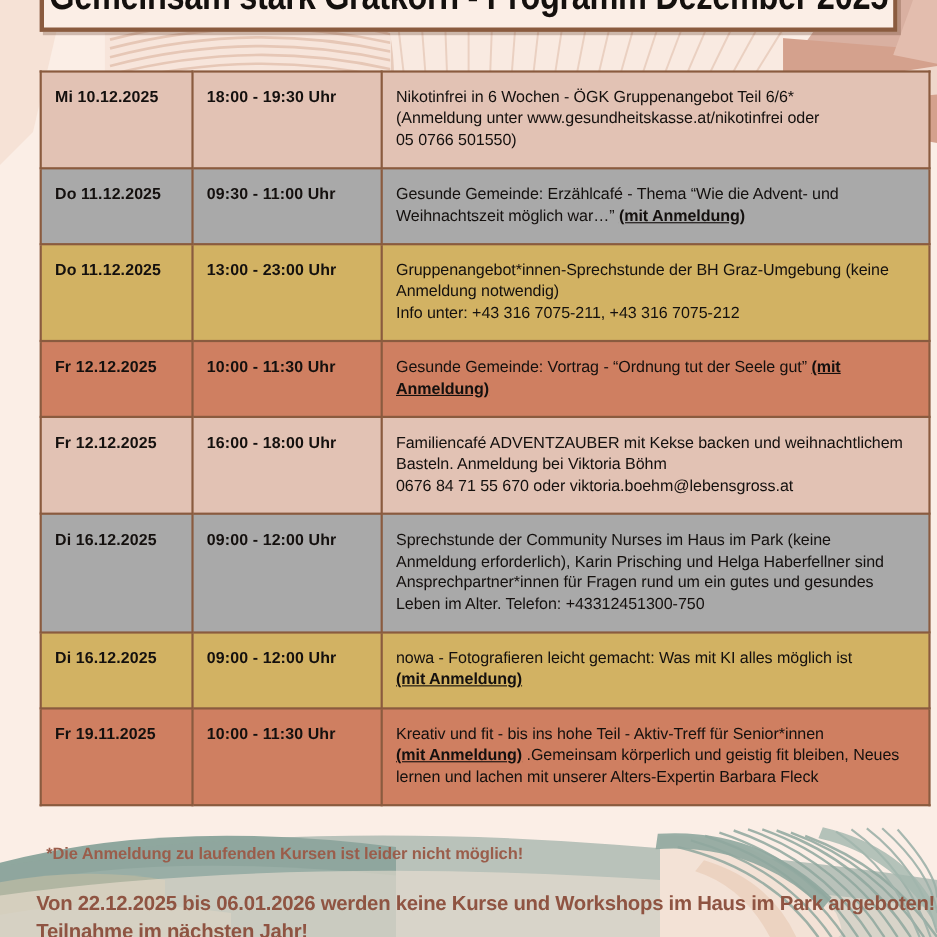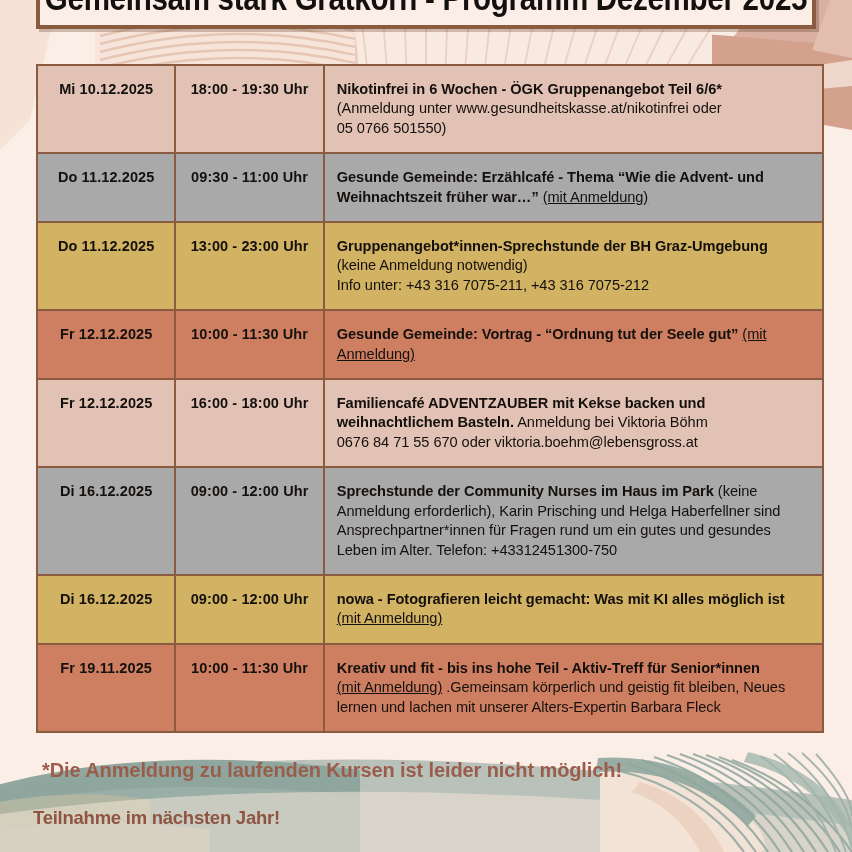--- a/index.html
+++ b/index.html
@@ -66,58 +66,58 @@
     width: 788px;
     border-collapse: collapse;
     table-layout: fixed;
   }
   .schedule td {
     border: 2px solid #8a5b3f;
     vertical-align: top;
     padding: 14px 12px 14px 12px;
     box-sizing: border-box;
   }
-  .c-date  { width: 138px; text-align: center; }
-  .c-time  { width: 148px; text-align: center; }
+  .c-date  { width: 138px; }
+  .c-time  { width: 172px; }
   .c-desc  { width: 498px; text-align: left; padding-left: 14px; padding-right: 16px; }
 
   .cell-date, .cell-time {
     font-size: 14.5px;
     font-weight: 700;
     color: #14100e;
     letter-spacing: 0.1px;
     white-space: nowrap;
     line-height: 1.25;
   }
   .cell-desc {
     font-size: 14.6px;
     color: #14100e;
     line-height: 1.33;
     letter-spacing: -0.05px;
   }
-  .cell-desc b { font-weight: 700; }
-  .cell-desc .u { text-decoration: underline; font-weight: 400; }
+  .cell-desc b { font-weight: 400; }
+  .cell-desc .u { text-decoration: underline; font-weight: 700; }
 
   
   .r-rose  td { background: #e2c2b4; }
   .r-gray  td { background: #a9a9a9; }
   .r-gold  td { background: #d2b263; }
   .r-terra td { background: #cf7f61; }
 
   
   .footer {
     position: absolute;
     left: 0;
     top: 756px;
     width: 852px;
     z-index: 3;
   }
   .footer-note {
-    margin: 0 0 0 42px;
-    font-size: 20px;
+    margin: 10px 0 0 42px;
+    font-size: 15px;
     font-weight: 700;
     color: #9a5d4b;
     letter-spacing: -0.1px;
     line-height: 1.4;
   }
   .footer-main {
     margin: 22px 0 0 33px;
     font-size: 18.5px;
     font-weight: 700;
     color: #8f5442;
@@ -258,21 +258,21 @@
           </td>
         </tr>
         <tr class="r-gray">
           <td class="c-date">
             <div class="cell-date">Do  11.12.2025</div>
           </td>
           <td class="c-time">
             <div class="cell-time">09:30 - 11:00 Uhr</div>
           </td>
           <td class="c-desc">
-            <div class="cell-desc"><b>Gesunde Gemeinde: Erzählcafé - Thema “Wie die Advent- und Weihnachtszeit früher war…”</b> <span class="u">(mit Anmeldung)</span></div>
+            <div class="cell-desc"><b>Gesunde Gemeinde: Erzählcafé - Thema “Wie die Advent- und Weihnachtszeit möglich war…”</b> <span class="u">(mit Anmeldung)</span></div>
           </td>
         </tr>
         <tr class="r-gold">
           <td class="c-date">
             <div class="cell-date">Do 11.12.2025</div>
           </td>
           <td class="c-time">
             <div class="cell-time">13:00 - 23:00 Uhr</div>
           </td>
           <td class="c-desc">
@@ -333,17 +333,18 @@
           <td class="c-desc">
             <div class="cell-desc"><b>Kreativ und fit - bis ins hohe Teil - Aktiv-Treff für Senior*innen</b><br><span class="u">(mit Anmeldung)</span> .Gemeinsam körperlich und geistig fit bleiben, Neues lernen und lachen mit unserer Alters-Expertin Barbara Fleck</div>
           </td>
         </tr>
       </tbody>
   </table>
 
   <div class="footer">
     <div class="footer-note">*Die Anmeldung zu laufenden Kursen ist leider nicht möglich!</div>
     <div class="footer-main">
+      <div>Von 22.12.2025 bis 06.01.2026 werden keine Kurse und Workshops im Haus im Park angeboten!</div>
       <div>Teilnahme im nächsten Jahr!</div>
     </div>
   </div>
 
 </div>
 
 </body></html>

